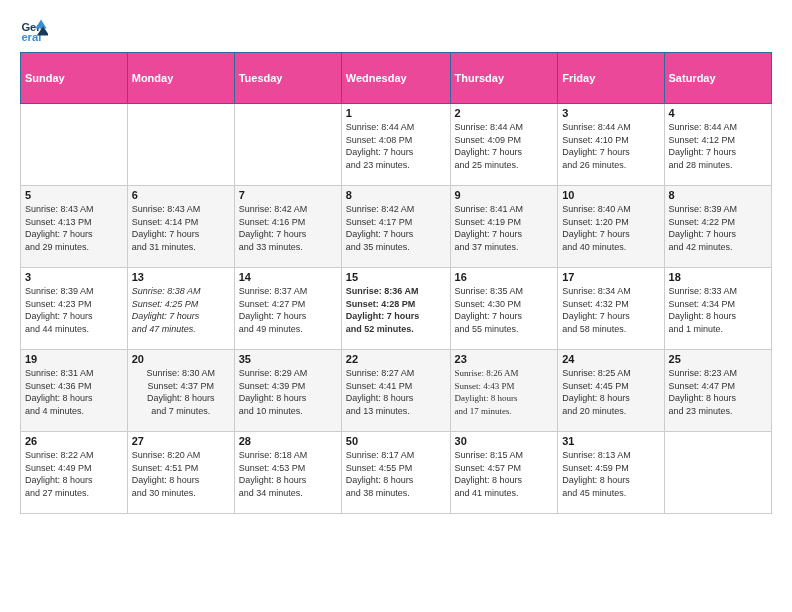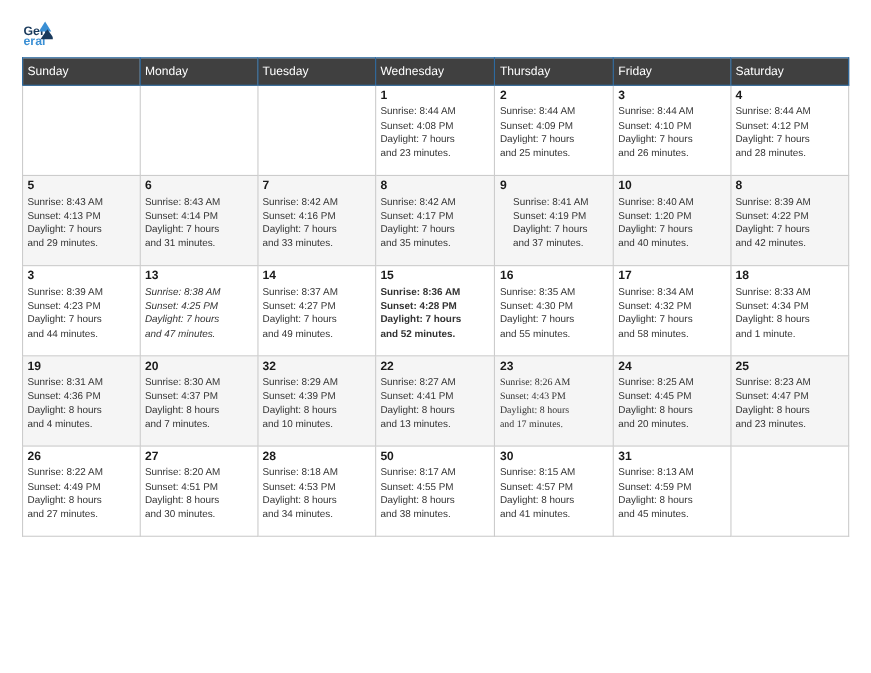--- a/index.html
+++ b/index.html
@@ -42,26 +42,26 @@
       font-size: 15px;
       font-weight: normal;
       color: #333;
     }
     .calendar {
       width: 100%;
       border-collapse: collapse;
       font-size: 9.5px;
     }
     .calendar thead th {
-      background: #404040;
+      background: #ec4899;
       color: #fff;
-      padding: 6px 4px;
+      padding: 19px 4px;
       text-align: left;
       font-size: 11px;
-      font-weight: normal;
+      font-weight: bold;
       border: 1px solid #2d6aa0;
     }
     .calendar tbody td {
       border: 1px solid #ccc;
       vertical-align: top;
       padding: 3px 4px;
       width: 113px;
       height: 82px;
     }
     .calendar tbody tr:nth-child(even) td {
@@ -179,21 +179,21 @@
           </td>
           <td>
             <span class="day-num">8</span>
             <div class="day-info" style="white-space: pre-line;">Sunrise: 8:42 AM
 Sunset: 4:17 PM
 Daylight: 7 hours
 and 35 minutes.</div>
           </td>
           <td>
             <span class="day-num">9</span>
-            <div class="day-info" style="white-space: pre-line; margin-left: 12px;">Sunrise: 8:41 AM
+            <div class="day-info" style="white-space: pre-line;">Sunrise: 8:41 AM
 Sunset: 4:19 PM
 Daylight: 7 hours
 and 37 minutes.</div>
           </td>
           <td>
             <span class="day-num">10</span>
             <div class="day-info" style="white-space: pre-line;">Sunrise: 8:40 AM
 Sunset: 1:20 PM
 Daylight: 7 hours
 and 40 minutes.</div>
@@ -260,27 +260,27 @@
         <tr>
           <td>
             <span class="day-num">19</span>
             <div class="day-info" style="white-space: pre-line;">Sunrise: 8:31 AM
 Sunset: 4:36 PM
 Daylight: 8 hours
 and 4 minutes.</div>
           </td>
           <td>
             <span class="day-num">20</span>
-            <div class="day-info" style="white-space: pre-line;">Sunrise: 8:30 AM
+            <div class="day-info" style="white-space: pre-line; text-align: center;">Sunrise: 8:30 AM
 Sunset: 4:37 PM
 Daylight: 8 hours
 and 7 minutes.</div>
           </td>
           <td>
-            <span class="day-num">32</span>
+            <span class="day-num">35</span>
             <div class="day-info" style="white-space: pre-line;">Sunrise: 8:29 AM
 Sunset: 4:39 PM
 Daylight: 8 hours
 and 10 minutes.</div>
           </td>
           <td>
             <span class="day-num">22</span>
             <div class="day-info" style="white-space: pre-line;">Sunrise: 8:27 AM
 Sunset: 4:41 PM
 Daylight: 8 hours

